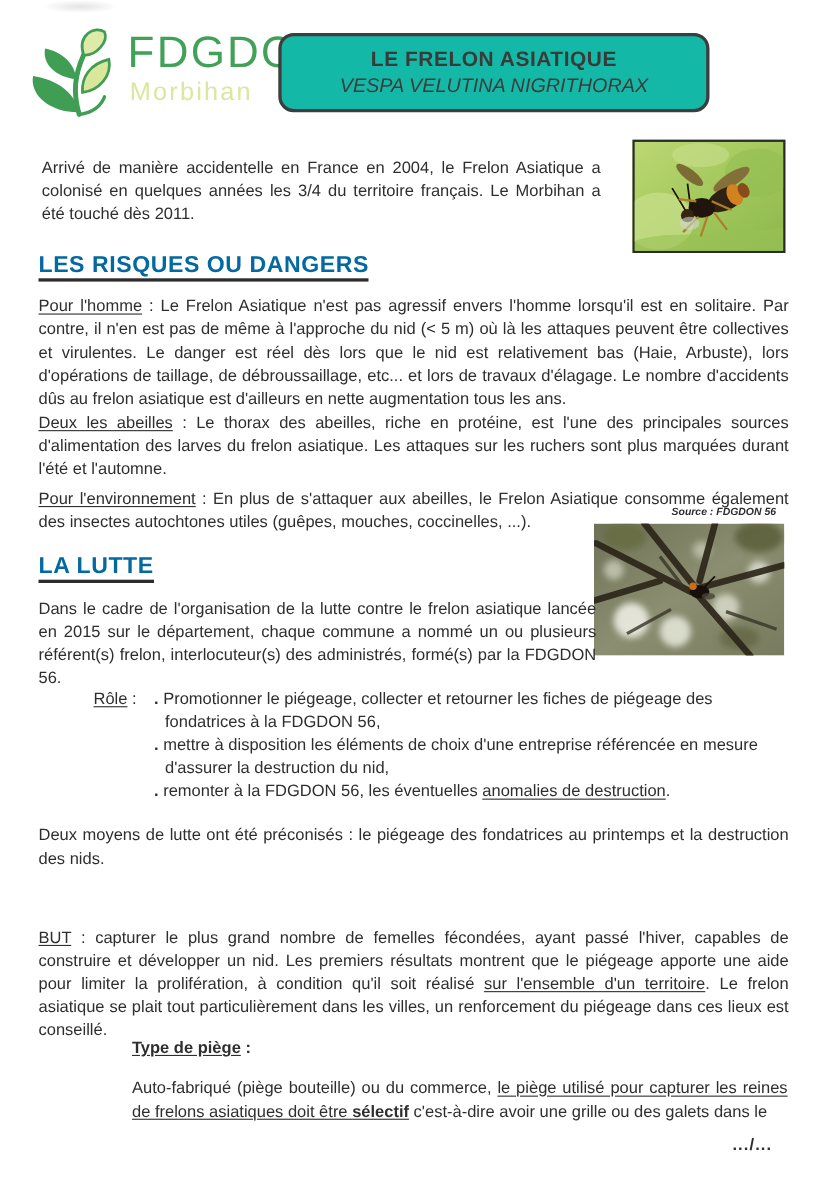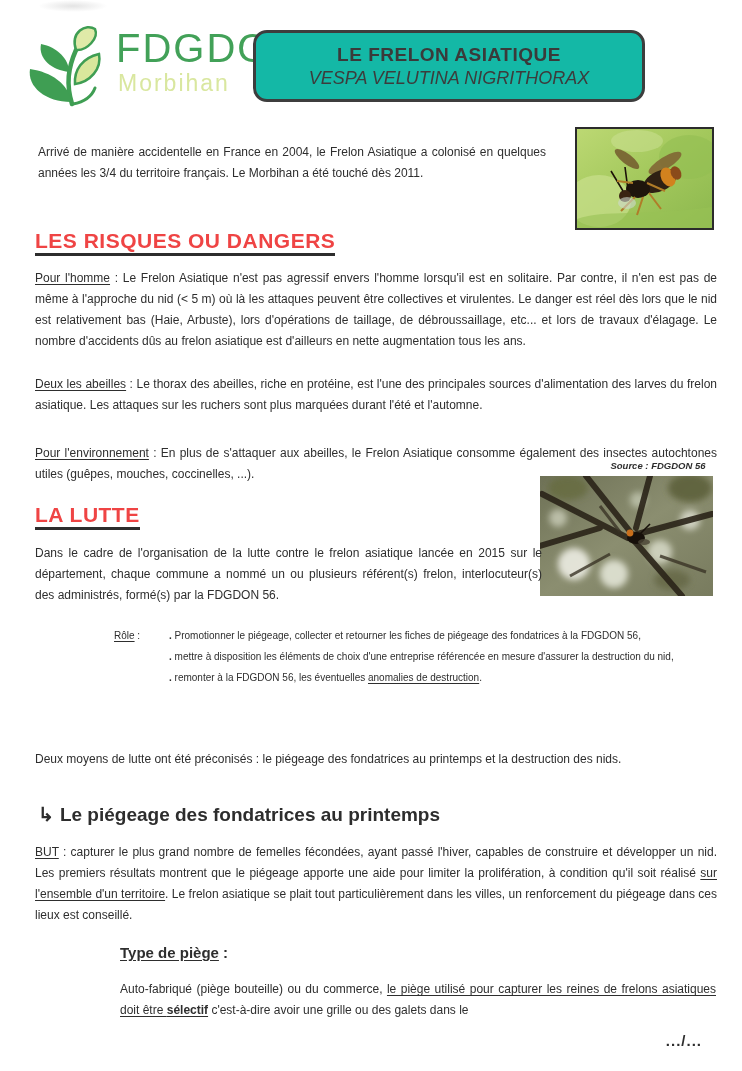--- a/index.html
+++ b/index.html
@@ -14,30 +14,30 @@
   .logo-text{margin-left:4px;margin-top:6px;line-height:1;}
   .logo-title{font-size:40px;letter-spacing:2px;color:#42a158;font-weight:400;}
   .logo-sub{font-size:23px;letter-spacing:2px;color:#d9e79f;margin-top:4px;margin-left:2px;}
   .title-box{
     border:3px solid #3d3d3d;border-radius:14px;width:386px;height:66px;
     display:flex;flex-direction:column;justify-content:center;text-align:center;background:#14b8a6;
   }
   .title1{font-weight:bold;font-size:19px;letter-spacing:.5px;color:#3a3a3a;}
   .title2{font-style:italic;font-size:18px;color:#3c3c3c;margin-top:2px;}
   
-  .p{font-size:12px;line-height:21px;text-align:justify;}
+  .p{font-size:15px;line-height:21px;text-align:justify;}
   .u{text-decoration:underline;text-underline-offset:2px;}
-  .h1{font-size:21px;font-weight:bold;letter-spacing:.5px;color:#ef4444;}
+  .h1{font-size:21px;font-weight:bold;letter-spacing:.5px;color:#0369a1;}
   .h1 > span{border-bottom:3px solid #2d2d2d;padding-bottom:1px;}
   .sub-h{font-size:19px;font-weight:bold;color:#2d2d2d;}
   .arrow{font-weight:bold;margin-right:6px;}
   .photo-frame{border:2px solid #2b2b2b;line-height:0;background:#9cc45c;}
   .photo2-frame{line-height:0;}
   .caption{font-size:9.5px;font-weight:bold;font-style:italic;color:#2d2d2d;text-align:center;}
-  .role-row{display:flex;font-size:10px;line-height:21px;margin-left:29px;}
+  .role-row{display:flex;font-size:15px;line-height:21px;}
   .role-label{flex:0 0 52px;}
   .role-items{flex:1;}
   .role-item{padding-left:13px;text-indent:-10px;}
   .bullet{font-weight:bold;}
   .type-h{font-size:15px;font-weight:bold;}
   .footer{font-size:15px;font-weight:bold;letter-spacing:1px;}
   .b{font-weight:bold;}
 </style>
 </head>
 <body>
@@ -168,23 +168,20 @@
         <div class="role-item"><span class="bullet">.</span> <span>mettre à disposition les éléments de choix d'une entreprise référencée en mesure d'assurer la destruction du nid,</span></div>
         <div class="role-item"><span class="bullet">.</span> <span>remonter à la FDGDON 56, les éventuelles </span><span class="u">anomalies de destruction</span><span>.</span></div>
       </div>
     </div>
   </div>
 
   <div class="abs p" style="left:35px;top:749px;width:682px;">
     <span>Deux moyens de lutte ont été préconisés : le piégeage des fondatrices au printemps et la destruction des nids.</span>
   </div>
 
-  <div class="abs sub-h" style="left:38px;top:803px;">
-    <span class="arrow">↳</span><span>Le piégeage des fondatrices au printemps</span>
-  </div>
 
   <div class="abs p" style="left:35px;top:842px;width:682px;">
     <span class="u">BUT</span><span> : </span><span>capturer le plus grand nombre de femelles fécondées, ayant passé l'hiver, capables de construire et développer un nid. Les premiers résultats montrent que le piégeage apporte une aide pour limiter la prolifération, à condition qu'il soit réalisé </span><span class="u">sur l'ensemble d'un territoire</span><span>. Le frelon asiatique se plait tout particulièrement dans les villes, un renforcement du piégeage dans ces lieux est conseillé.</span>
   </div>
 
   <div class="abs type-h" style="left:120px;top:944px;">
     <span class="u">Type de piège</span><span> :</span>
   </div>
 
   <div class="abs p" style="left:120px;top:979px;width:596px;">

